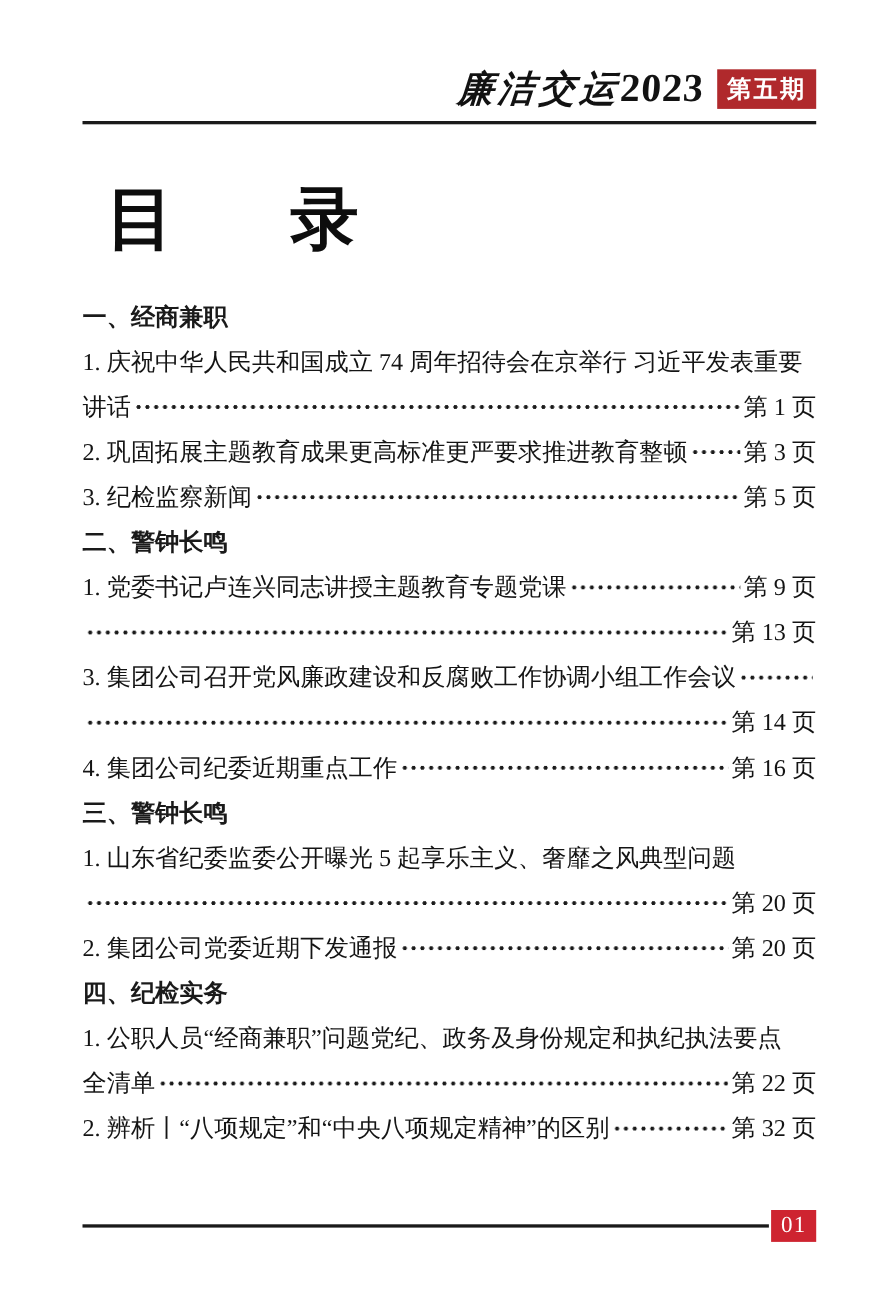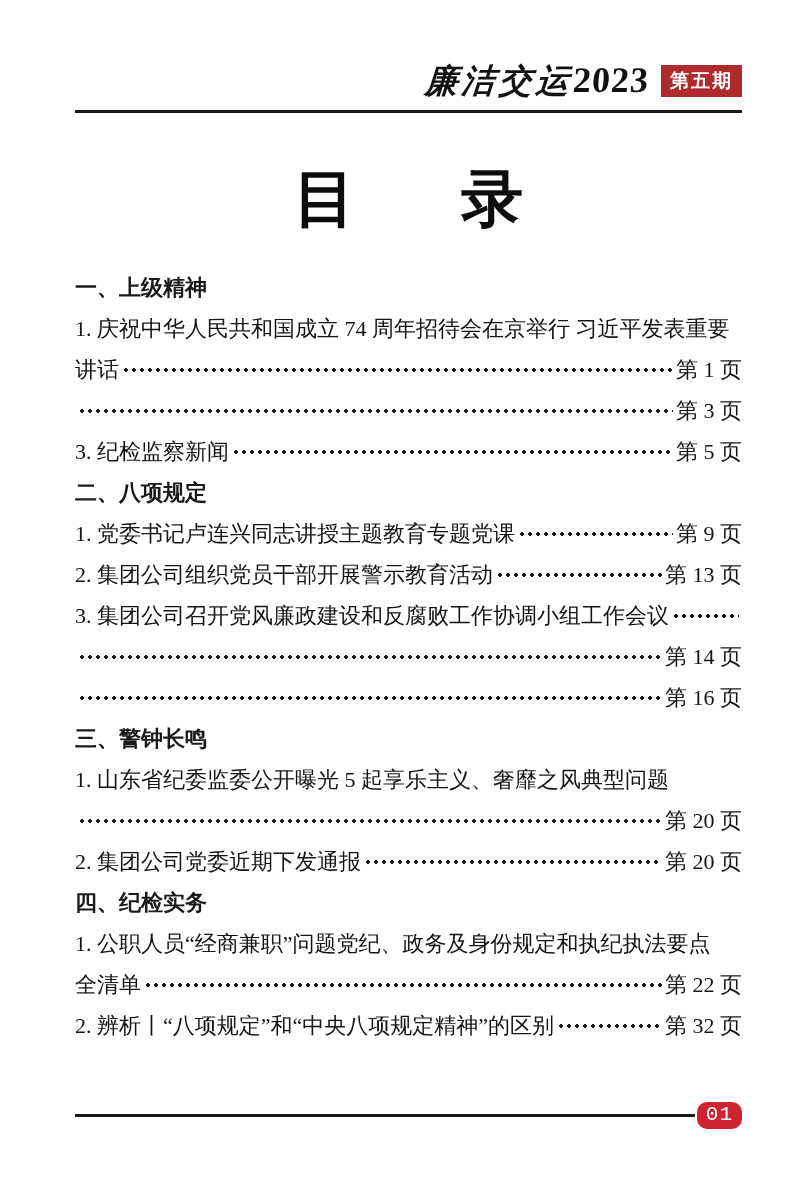--- a/index.html
+++ b/index.html
@@ -25,27 +25,26 @@
   }
   .masthead-year {
     font-family: "Liberation Serif", "DejaVu Serif", serif;
     font-weight: bold; font-size: 36px; color: #121212; font-style: normal;
     letter-spacing: 1px;
   }
   .issue-badge {
     display: inline-block;
     background: #b0292c; color: #fff;
     font-family: "Liberation Sans", "DejaVu Sans", sans-serif;
-    font-size: 19px; font-weight: bold;
+    font-size: 22px; font-weight: bold;
     padding: 3px 9px; letter-spacing: 2px;
   }
   .header-rule { border: none; border-top: 3px solid #1a1a1a; margin: 6px 0 0 0; }
   
   .doc-title {
-    text-align: center;
     font-size: 62px; font-weight: bold;
     letter-spacing: 0.35em; text-indent: 0.35em;
     margin: 44px 0 26px 0;
     color: #0d0d0d;
   }
   
   .toc { flex: 0 0 auto; }
   .toc-section-heading {
     font-family: "Liberation Sans", "DejaVu Sans", sans-serif;
     font-weight: bold; font-size: 22px; color: #1a1a1a;
@@ -68,79 +67,79 @@
   .page-ref { flex: 0 0 auto; }
   
   .footer {
     margin-top: auto;
     display: flex; align-items: center;
     padding-bottom: 60px;
   }
   .footer-rule { flex: 1 1 auto; border-top: 3px solid #1a1a1a; height: 0; }
   .page-number-badge {
     background: #ce2430; color: #fff;
-    font-family: Liberation Mono, monospace;
+    font-family: Liberation Serif, serif;
     font-size: 21px; letter-spacing: 1px;
     padding: 1px 9px 3px 9px;
     margin-left: 2px;
-    border-radius: 10px;
   }
 </style>
 </head>
 <body>
 
 <div class="page">
 
   <div class="header">
     <span class="masthead"><span>廉洁交运</span><span class="masthead-year">2023</span></span>
     <span class="issue-badge">第五期</span>
   </div>
   <hr class="header-rule">
 
   <div class="doc-title">目　录</div>
 
   <div class="toc">
-      <div class="toc-section-heading">一、上级精神</div>
+      <div class="toc-section-heading">一、经商兼职</div>
       <div class="toc-line">
         <span class="toc-text">1. 庆祝中华人民共和国成立 74 周年招待会在京举行 习近平发表重要</span>
       </div>
       <div class="toc-line">
         <span class="toc-text">讲话</span>
         <span class="dot-leader"></span>
         <span class="page-ref">第 1 页</span>
       </div>
       <div class="toc-line">
+        <span class="toc-text">2. 巩固拓展主题教育成果更高标准更严要求推进教育整顿</span>
         <span class="dot-leader"></span>
         <span class="page-ref">第 3 页</span>
       </div>
       <div class="toc-line">
         <span class="toc-text">3. 纪检监察新闻</span>
         <span class="dot-leader"></span>
         <span class="page-ref">第 5 页</span>
       </div>
-      <div class="toc-section-heading">二、八项规定</div>
+      <div class="toc-section-heading">二、警钟长鸣</div>
       <div class="toc-line">
         <span class="toc-text">1. 党委书记卢连兴同志讲授主题教育专题党课</span>
         <span class="dot-leader"></span>
         <span class="page-ref">第 9 页</span>
       </div>
       <div class="toc-line">
-        <span class="toc-text">2. 集团公司组织党员干部开展警示教育活动</span>
         <span class="dot-leader"></span>
         <span class="page-ref">第 13 页</span>
       </div>
       <div class="toc-line">
         <span class="toc-text">3. 集团公司召开党风廉政建设和反腐败工作协调小组工作会议</span>
         <span class="dot-leader"></span>
       </div>
       <div class="toc-line">
         <span class="dot-leader"></span>
         <span class="page-ref">第 14 页</span>
       </div>
       <div class="toc-line">
+        <span class="toc-text">4. 集团公司纪委近期重点工作</span>
         <span class="dot-leader"></span>
         <span class="page-ref">第 16 页</span>
       </div>
       <div class="toc-section-heading">三、警钟长鸣</div>
       <div class="toc-line">
         <span class="toc-text">1. 山东省纪委监委公开曝光 5 起享乐主义、奢靡之风典型问题</span>
       </div>
       <div class="toc-line">
         <span class="dot-leader"></span>
         <span class="page-ref">第 20 页</span>

